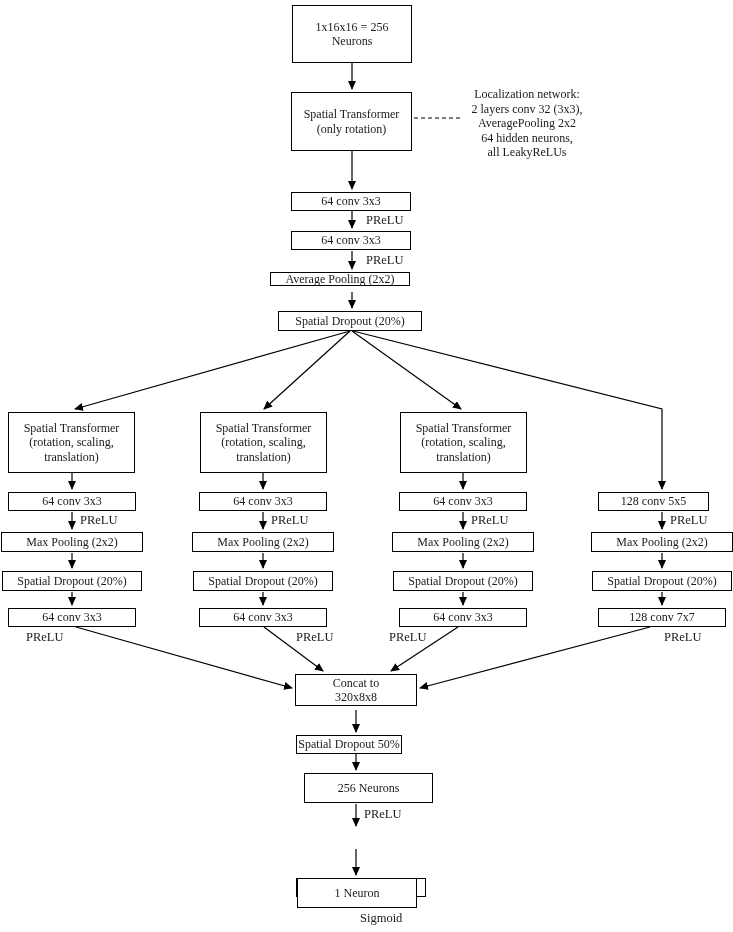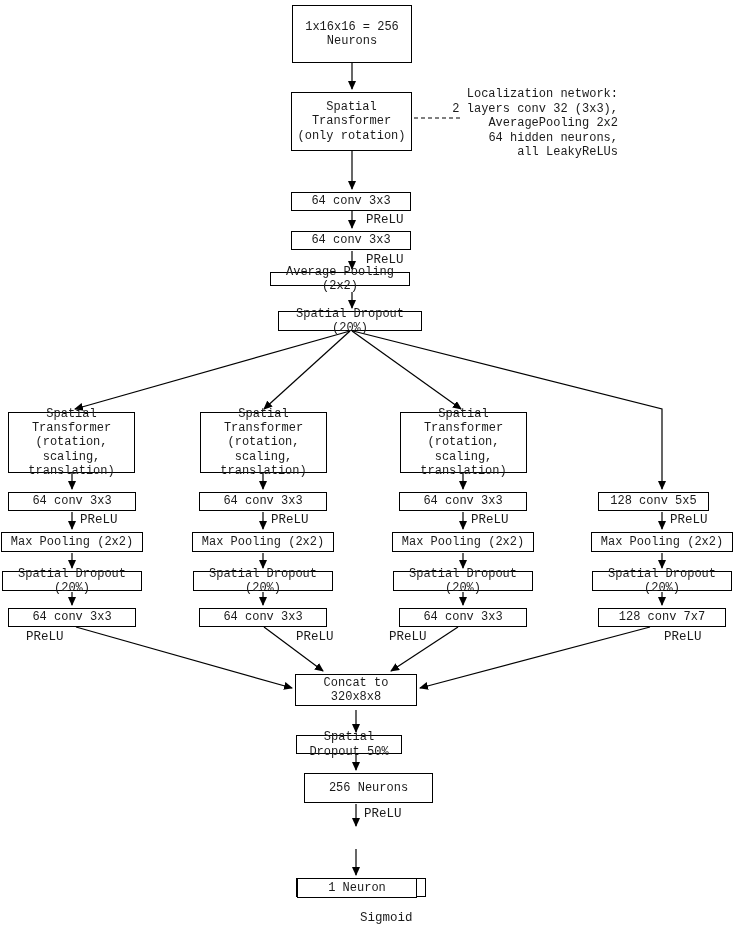--- a/index.html
+++ b/index.html
@@ -1,20 +1,20 @@
 <!DOCTYPE html>
 <html><head>
 <meta charset="utf-8">
 <style>
   html,body{margin:0;padding:0;background:#ffffff;}
   .diagram{
     position:relative;
     width:733px;height:932px;
     background:#ffffff;
-    font-family:Liberation Mono, monospace;
+    font-family:Liberation Serif, serif;
     color:#1a1a1a;
     overflow:hidden;
   }
   .edges{position:absolute;left:0;top:0;width:733px;height:932px;}
   .box{
     position:absolute;
     box-sizing:border-box;
     border:1.5px solid #000;
     background:#fff;
     display:flex;
@@ -26,21 +26,21 @@
     white-space:pre-line;
   }
   .lbl{
     position:absolute;
     font-size:12.5px;
     white-space:nowrap;
   }
   .note{
     position:absolute;
     left:436px;top:87px;width:182px;
-    text-align:right;
+    text-align:center;
     font-size:12px;
     line-height:14.5px;
   }
 </style>
 </head>
 <body>
 
 <div class="diagram">
 
   <svg class="edges" viewBox="0 0 733 932" xmlns="http://www.w3.org/2000/svg">
@@ -149,16 +149,16 @@
   <div class="box" style="left:592px;top:571px;width:140px;height:20px">Spatial Dropout (20%)</div>
   <div class="box" style="left:598px;top:608px;width:128px;height:19px">128 conv 7x7</div>
   <div class="lbl" style="left:664px;top:630px;width:46px">PReLU</div>
 
   <div class="box" style="left:295px;top:674px;width:122px;height:32px">Concat to
 320x8x8</div>
   <div class="box" style="left:296px;top:735px;width:106px;height:19px">Spatial Dropout 50%</div>
   <div class="box" style="left:304px;top:773px;width:129px;height:30px">256 Neurons</div>
   <div class="lbl" style="left:364px;top:807px;width:46px">PReLU</div>
   <div class="box" style="left:296px;top:878px;width:130px;height:19px">Dropout 50%</div>
-  <div class="box" style="left:297px;top:878px;width:120px;height:20px">1 Neuron</div>
+  <div class="box" style="left:297px;top:878px;width:120px;height:30px">1 Neuron</div>
   <div class="lbl" style="left:360px;top:911px;width:56px">Sigmoid</div>
 
 </div>
 
 </body></html>

